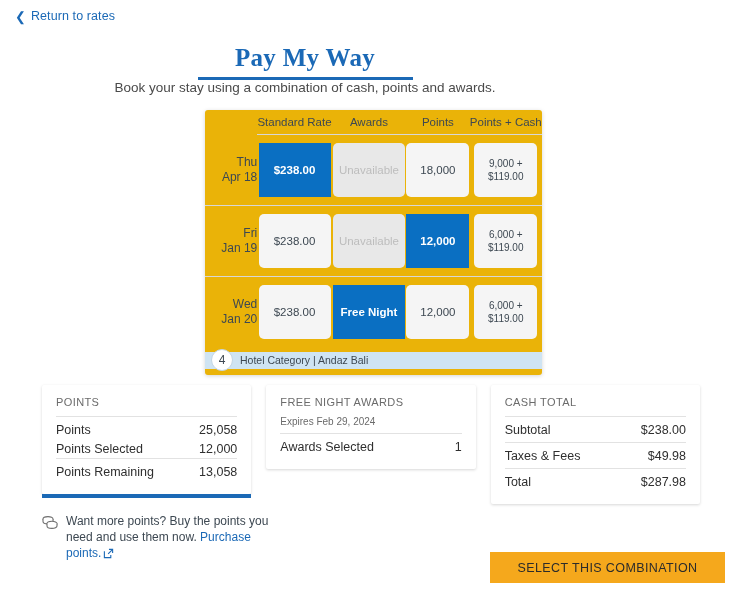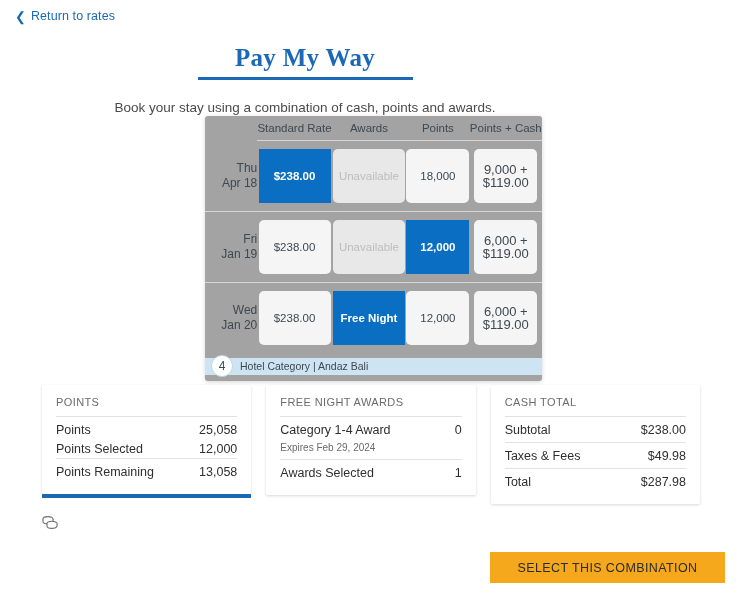--- a/index.html
+++ b/index.html
@@ -27,28 +27,28 @@
   .title {
     font-family: "Liberation Serif", serif;
     font-size: 25px; font-weight: 700; color: #1b69b6;
     letter-spacing: .3px;
   }
   .title-rule {
     width: 215px; height: 3px; background: #1b69b6;
     margin: 5px auto 0;
   }
   .subtitle {
-    margin-top: 20px; font-size: 13.5px; color: #4a4a4a;
+    margin-top: 0; font-size: 13.5px; color: #4a4a4a;
   }
 
   
   .rate-card {
-    position: absolute; left: 205px; top: 116px;
+    position: absolute; left: 205px; top: 110px;
     width: 337px;
-    background: #a3a3a3;
+    background: #eab308;
     border-radius: 3px;
     box-shadow: 0 1px 4px rgba(0,0,0,.17);
     padding: 0 0 6px 0;
   }
   table.rates { width: 100%; border-collapse: collapse; }
   table.rates th {
     font-size: 11.5px; font-weight: 400; color: #3d4852;
     padding: 6px 0 6px 0; text-align: center;
     border-bottom: 1px solid #d7d7d7;
   }
@@ -72,21 +72,21 @@
   .cellwrap { display: flex; justify-content: center; align-items: center; }
   .cell {
     width: 63px; height: 54px;
     display: flex; flex-direction: column;
     align-items: center; justify-content: center;
     font-size: 11.5px; color: #3d4852;
     background: #f5f5f5; border-radius: 5px;
     cursor: pointer; text-align: center; line-height: 13px;
   }
   .cell.wide { width: 72px; }
-  .cell.pc { width: 63px; font-size: 13px; }
+  .cell.pc { width: 63px; font-size: 10px; }
   .cell.selected {
     background: #0a6fc2; color: #ffffff; font-weight: 700;
     border-radius: 0;
   }
   .cell.unavailable {
     background: #e8e8e8; color: #bdbdbd; cursor: default;
   }
 
   
   .cat-bar {
@@ -303,24 +303,20 @@
       </div>
       <div class="prow">
         <span class="lab">Points Remaining</span>
         <span class="val">13,058</span>
       </div>
       <div class="accent"></div>
     </div>
 
     <div class="panel awards">
       <div class="panel-title">FREE NIGHT AWARDS</div>
-      <div class="prow">
-        <span class="lab">Category 1-4 Award</span>
-        <span class="val">0</span>
-      </div>
       <div class="subnote">Expires Feb 29, 2024</div>
       <div class="prow">
         <span class="lab">Awards Selected</span>
         <span class="val">1</span>
       </div>
     </div>
 
     <div class="panel cash">
       <div class="panel-title">CASH TOTAL</div>
       <div class="prow">
@@ -340,17 +336,22 @@
 
   <div class="buy-note">
     <span class="coin-icon">
       <svg width="16" height="14" viewBox="0 0 16 14" aria-hidden="true">
         <ellipse cx="6" cy="4" rx="5" ry="2.4" fill="#fff" stroke="#6e6e6e" stroke-width="1.1"></ellipse>
         <path d="M1 4v2.6c0 1.3 2.3 2.4 5 2.4s5-1.1 5-2.4V4" fill="#fff" stroke="#6e6e6e" stroke-width="1.1"></path>
         <ellipse cx="10" cy="8.6" rx="5" ry="2.4" fill="#fff" stroke="#6e6e6e" stroke-width="1.1"></ellipse>
         <path d="M5 8.6v2.4c0 1.3 2.3 2.4 5 2.4s5-1.1 5-2.4V8.6" fill="#fff" stroke="#6e6e6e" stroke-width="1.1"></path>
       </svg>
     </span>
+    <span><span>Want more points? Buy the points you need and use them now. </span><a>Purchase points.</a><span class="ext-icon"><svg width="11" height="11" viewBox="0 0 12 12" aria-hidden="true">
+            <path d="M1.5 3.5v7h7v-3" fill="none" stroke="#1b69b6" stroke-width="1.2"></path>
+            <path d="M6.5 1.5h4v4" fill="none" stroke="#1b69b6" stroke-width="1.2"></path>
+            <path d="M10.3 1.7 L5.6 6.4" fill="none" stroke="#1b69b6" stroke-width="1.2"></path>
+          </svg></span></span>
   </div>
 
   <button class="cta">SELECT THIS COMBINATION</button>
 
 </div>
 
 </body></html>

